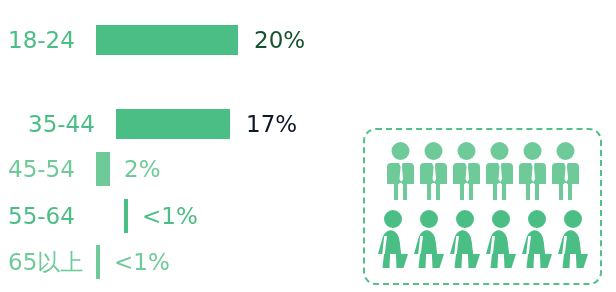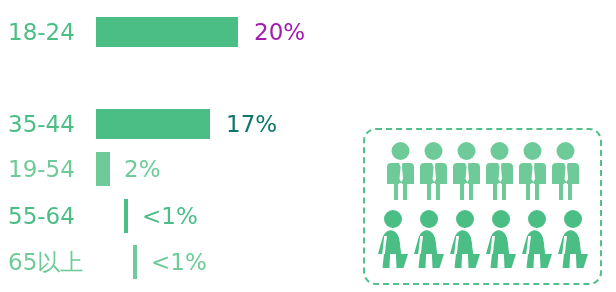--- a/index.html
+++ b/index.html
@@ -102,51 +102,51 @@
     display: block;
   }
 </style>
 </head>
 <body>
 
 <div id="infographic">
 
   <div class="chart">
 
-  <div class="row" style="top: 8px;">
+  <div class="row" style="top: 16px;">
         <div class="row-label" style="color: rgb(75, 190, 134);">18-24</div>
         <div class="bar-wrap">
           <div class="bar" style="width: 142px; background: rgb(75, 190, 134);"></div>
-          <div class="bar-value" style="color: #a21caf; text-align: center;">20%</div>
+          <div class="bar-value" style="color: #14532d; text-align: center;">20%</div>
         </div>
       </div>
       <div class="row" style="top: 52px;">
       </div>
       <div class="row" style="top: 100px;">
-        <div class="row-label" style="color: rgb(75, 190, 134);">35-44</div>
+        <div class="row-label" style="color: rgb(75, 190, 134); margin-left: 20px;">35-44</div>
         <div class="bar-wrap">
           <div class="bar" style="width: 114px; background: rgb(75, 190, 134);"></div>
-          <div class="bar-value" style="color: #0f766e;">17%</div>
+          <div class="bar-value" style="color: #0f172a;">17%</div>
         </div>
       </div>
       <div class="row" style="top: 145px;">
-        <div class="row-label" style="color: rgb(110, 203, 153);">19-54</div>
+        <div class="row-label" style="color: rgb(110, 203, 153);">45-54</div>
         <div class="bar-wrap">
           <div class="bar thin" style="width: 14px; background: rgb(110, 203, 153);"></div>
           <div class="bar-value tight" style="color: rgb(110, 203, 153);">2%</div>
         </div>
       </div>
       <div class="row" style="top: 192px; gap: 28px;">
         <div class="row-label" style="color: rgb(75, 190, 134);">55-64</div>
         <div class="bar-wrap">
           <div class="bar thin" style="width: 4px; background: rgb(75, 190, 134);"></div>
           <div class="bar-value tight" style="color: rgb(75, 190, 134);">&lt;1%</div>
         </div>
       </div>
-      <div class="row" style="top: 238px; gap: 37px;">
+      <div class="row" style="top: 238px;">
         <div class="row-label" style="color: rgb(110, 203, 153);">65以上</div>
         <div class="bar-wrap">
           <div class="bar thin" style="width: 4px; background: rgb(110, 203, 153);"></div>
           <div class="bar-value tight" style="color: rgb(110, 203, 153);">&lt;1%</div>
         </div>
       </div>
     </div>
 
   <div class="people-panel">
     <div class="people-rows">

